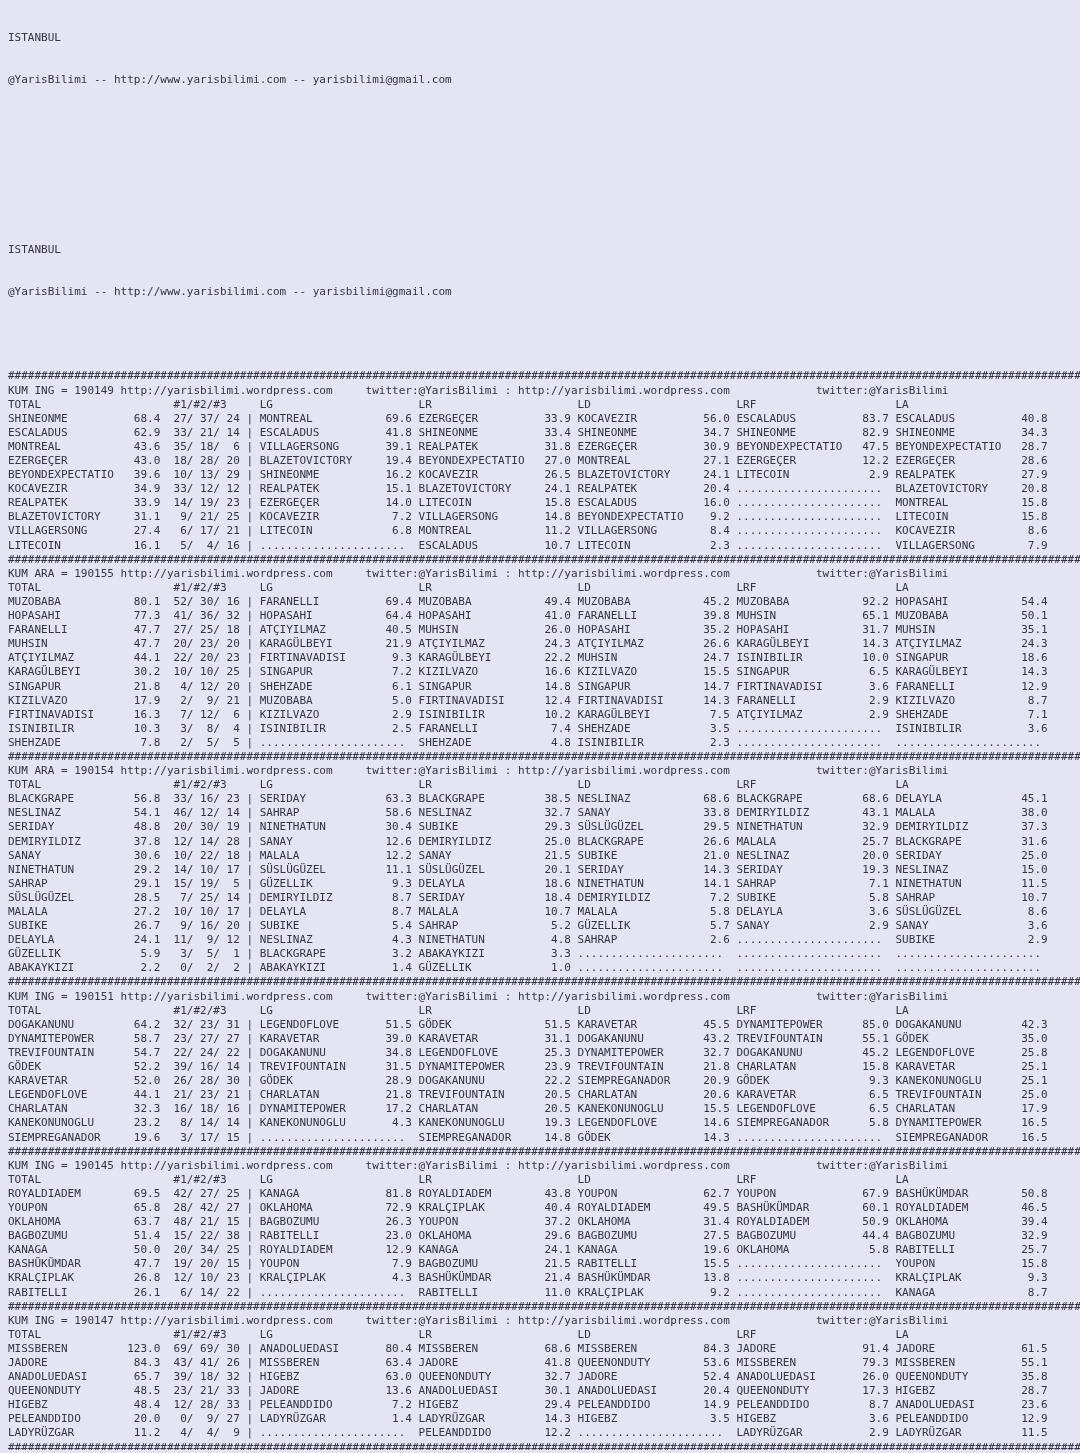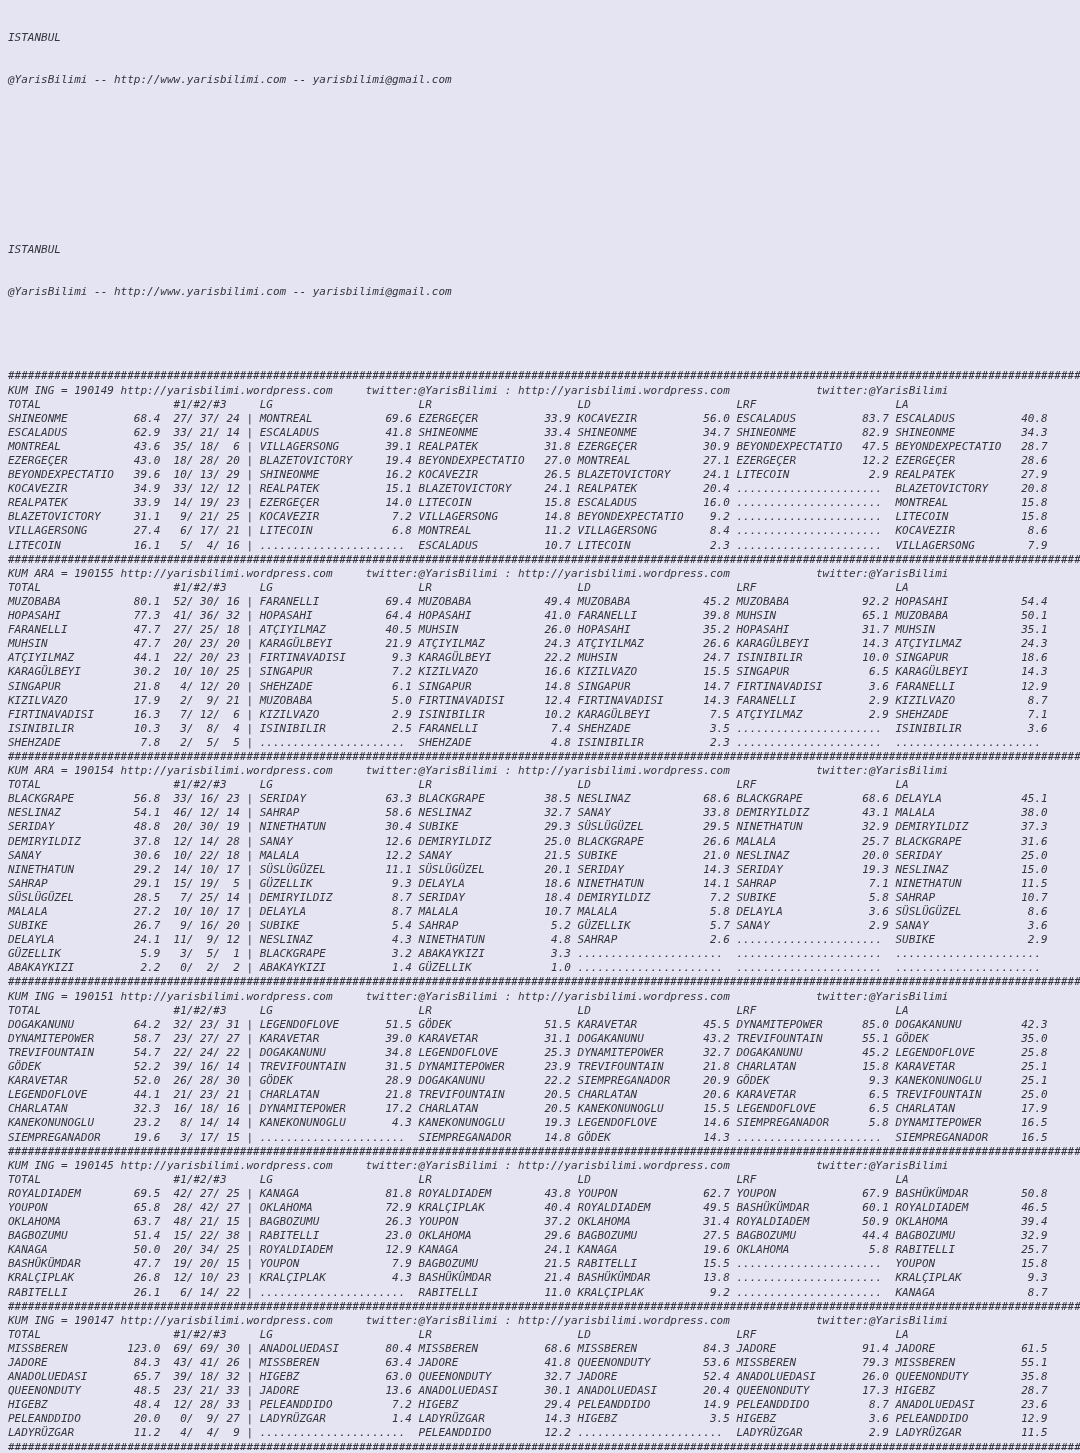--- a/index.html
+++ b/index.html
@@ -10,21 +10,20 @@
   #report{
     font-family:"DejaVu Sans Mono","Liberation Mono",monospace;
     font-size:11px;
     line-height:14.1px;
     color:#35353f;
     white-space:pre;
     padding:3px 0 0 8px;
     box-sizing:border-box;
     width:1080px;height:1450px;
     overflow:hidden;
-    font-style:italic;
   }
   .ln{min-height:14.1px;}
 </style>
 </head>
 <body>
 
 <div id="report">
   <div class="ln">ISTANBUL</div>
   <div class="ln">@YarisBilimi -- http://www.yarisbilimi.com -- yarisbilimi@gmail.com</div>
   <div class="ln"> </div>

